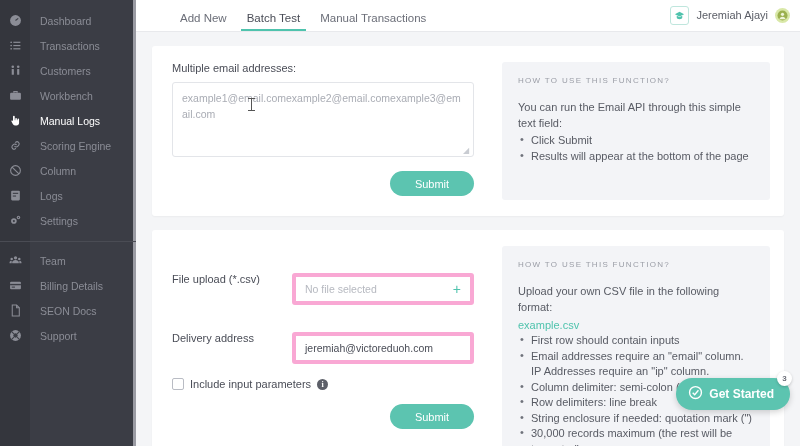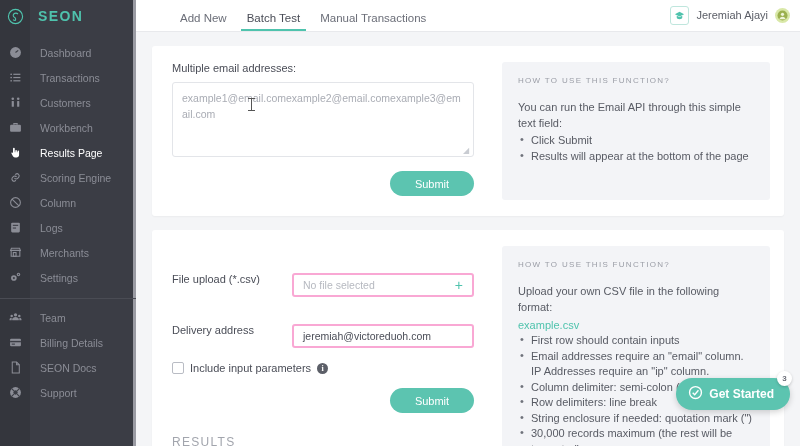--- a/index.html
+++ b/index.html
@@ -216,23 +216,23 @@
   .howto-list li::before {
     content: "•"; position: absolute; left: 2px; top: -1px;
     color: #6f727b; font-size: 11px;
   }
 
   
   .form-row { display: flex; align-items: flex-start; margin-bottom: 11px; margin-top: 27px; }
   .form-row-label { width: 120px; flex: 0 0 120px; font-size: 11px; color: #4a4d57; }
   .form-input {
     flex: 1 1 auto;
-    border: 2px solid #f9a8d4;
+    border: 4px solid #f9a8d4;
     border-radius: 3px;
-    height: 24px;
+    height: 32px;
     display: flex; align-items: center;
     padding: 0 9px;
     font-size: 10.5px;
     background: #fff;
   }
   .form-input .placeholder { color: #b6b9c0; }
   .form-input .value { color: #4a4d57; }
   .plus-icon { margin-left: auto; color: #4fc3ad; font-size: 14px; line-height: 1; }
 
   .check-row { display: flex; align-items: center; gap: 6px; margin-top: 14px; }
@@ -286,29 +286,20 @@
 </style>
 </head>
 <body>
 
 <div class="app">
 
   <div class="sidebar">
     <div class="sidebar-rail"></div>
     <div class="sidebar-edge"></div>
 
-    <div class="brand">
-      <div class="brand-logo">
-        <svg width="17" height="17" viewBox="0 0 24 24" fill="none" stroke="currentColor" stroke-width="1.6">
-          <circle cx="12" cy="12" r="10"></circle>
-          <path d="M15.5 8.5a4.2 4.2 0 0 0-6 0 3 3 0 0 0 1 4.6 3 3 0 0 1 1 4.6 4.2 4.2 0 0 1-3-1.2"></path>
-        </svg>
-      </div>
-      <div class="brand-name">SEON</div>
-    </div>
 
     <div class="nav">
 
       <div class="nav-item">
         <span class="nav-icon">
           <svg width="13" height="13" viewBox="0 0 24 24" fill="currentColor">
               <circle cx="12" cy="12" r="10"></circle>
               <path d="M12 12l5-4" stroke="#3b3d45" stroke-width="2" fill="none"></path>
             </svg>
         </span>
@@ -350,21 +341,21 @@
         </span>
         <span class="nav-label">Workbench</span>
       </div>
 
       <div class="nav-item active">
         <span class="nav-icon">
           <svg width="13" height="13" viewBox="0 0 24 24" fill="currentColor">
               <path d="M9 3a1.6 1.6 0 0 1 1.6 1.6v7h1V9a1.5 1.5 0 0 1 3 0v2.6h1V10a1.5 1.5 0 0 1 3 0v6.5c0 2.6-2 4.5-4.6 4.5H11c-2 0-3-1-4-2.5L4.6 14c-.6-1 .2-2.2 1.3-1.8l1.5.7V4.6C7.4 3.7 8.1 3 9 3z"></path>
             </svg>
         </span>
-        <span class="nav-label">Results Page</span>
+        <span class="nav-label">Manual Logs</span>
       </div>
 
       <div class="nav-item">
         <span class="nav-icon">
           <svg width="13" height="13" viewBox="0 0 24 24" fill="none" stroke="currentColor" stroke-width="2">
               <path d="M10 13a4 4 0 0 0 6 .5l2-2a4 4 0 0 0-5.6-5.6l-1 1"></path>
               <path d="M14 11a4 4 0 0 0-6-.5l-2 2A4 4 0 0 0 11.6 18l1-1"></path>
             </svg>
         </span>
         <span class="nav-label">Scoring Engine</span>
@@ -384,30 +375,20 @@
         <span class="nav-icon">
           <svg width="13" height="13" viewBox="0 0 24 24" fill="currentColor">
               <rect x="4" y="3" width="16" height="18" rx="2"></rect>
               <rect x="7" y="7" width="10" height="2" fill="#3b3d45"></rect>
               <rect x="7" y="12" width="6" height="2" fill="#3b3d45"></rect>
             </svg>
         </span>
         <span class="nav-label">Logs</span>
       </div>
 
-      <div class="nav-item">
-        <span class="nav-icon">
-          <svg width="13" height="13" viewBox="0 0 24 24" fill="none" stroke="currentColor" stroke-width="2">
-              <path d="M3 8h18l-1.5-4h-15L3 8z"></path>
-              <path d="M4 8v11h16V8"></path>
-              <rect x="8" y="12" width="5" height="7"></rect>
-            </svg>
-        </span>
-        <span class="nav-label">Merchants</span>
-      </div>
 
       <div class="nav-item">
         <span class="nav-icon">
           <svg width="13" height="13" viewBox="0 0 24 24" fill="currentColor">
               <circle cx="9" cy="13" r="5.2"></circle>
               <circle cx="9" cy="13" r="2" fill="#3b3d45"></circle>
               <circle cx="17.5" cy="6.5" r="3.2"></circle>
               <circle cx="17.5" cy="6.5" r="1.2" fill="#3b3d45"></circle>
             </svg>
         </span>

